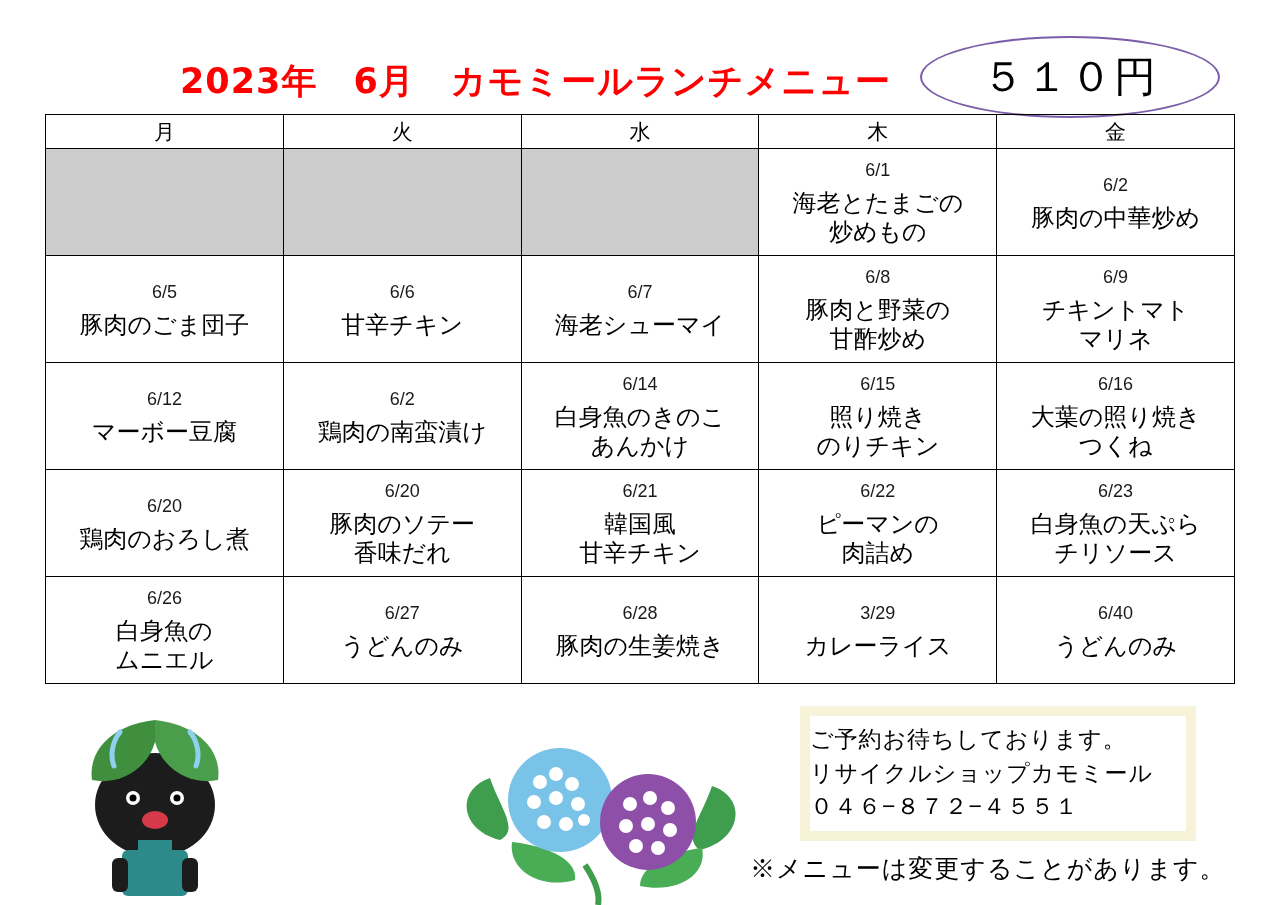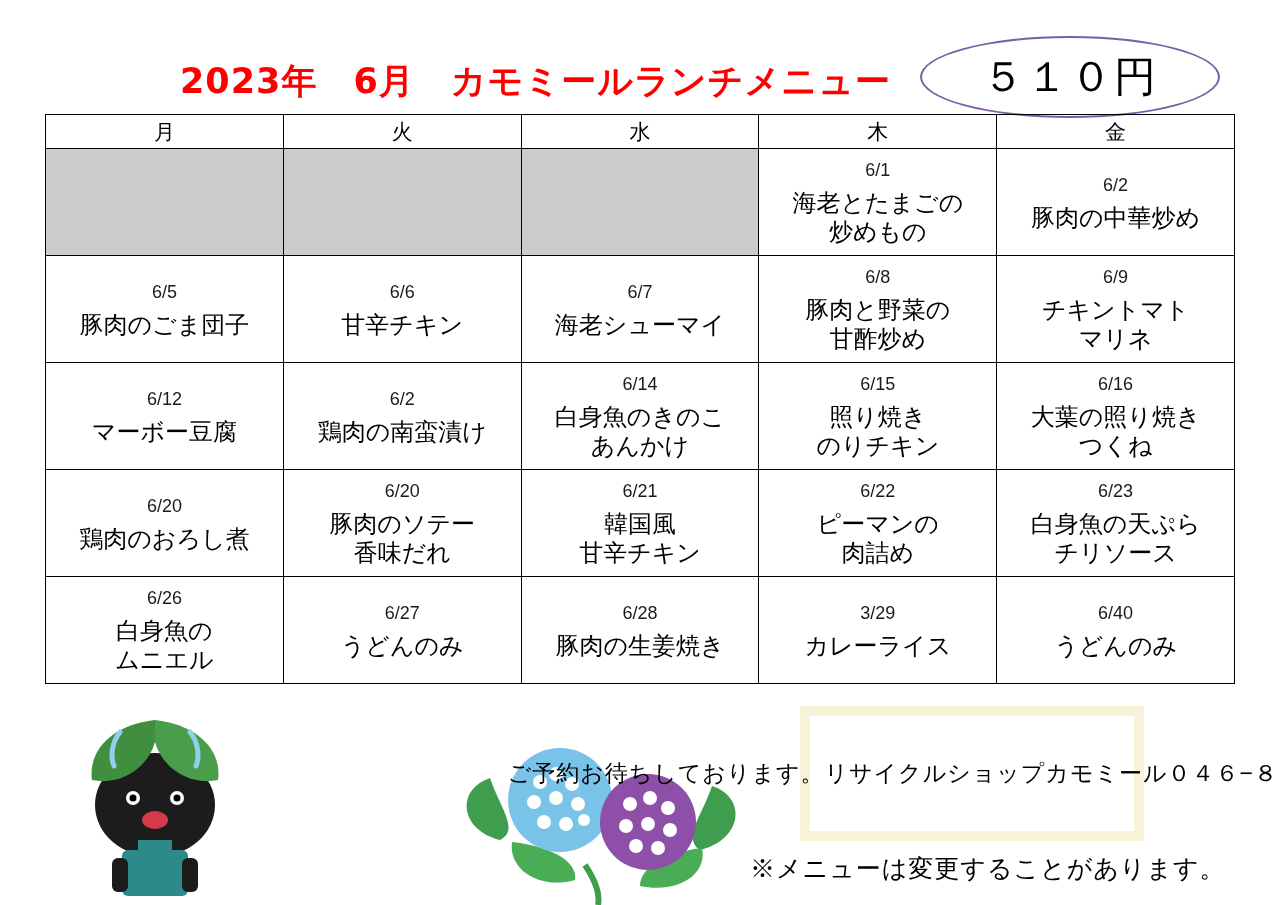--- a/index.html
+++ b/index.html
@@ -101,27 +101,27 @@
     left: 0;
     top: 690px;
     width: 1280px;
     height: 215px;
   }
 
   .contact-box {
     position: absolute;
     left: 800px;
     top: 706px;
-    width: 344px;
+    width: 396px;
     height: 135px;
     border: 10px solid #f7f3d8;
     background: #ffffff;
     box-sizing: border-box;
     display: flex;
-    align-items: center;
+    flex-direction: column;
     justify-content: center;
   }
   .contact-line {
     font-size: 23px;
     line-height: 1.45;
     letter-spacing: 1px;
     white-space: nowrap;
   }
   .note {
     position: absolute;

